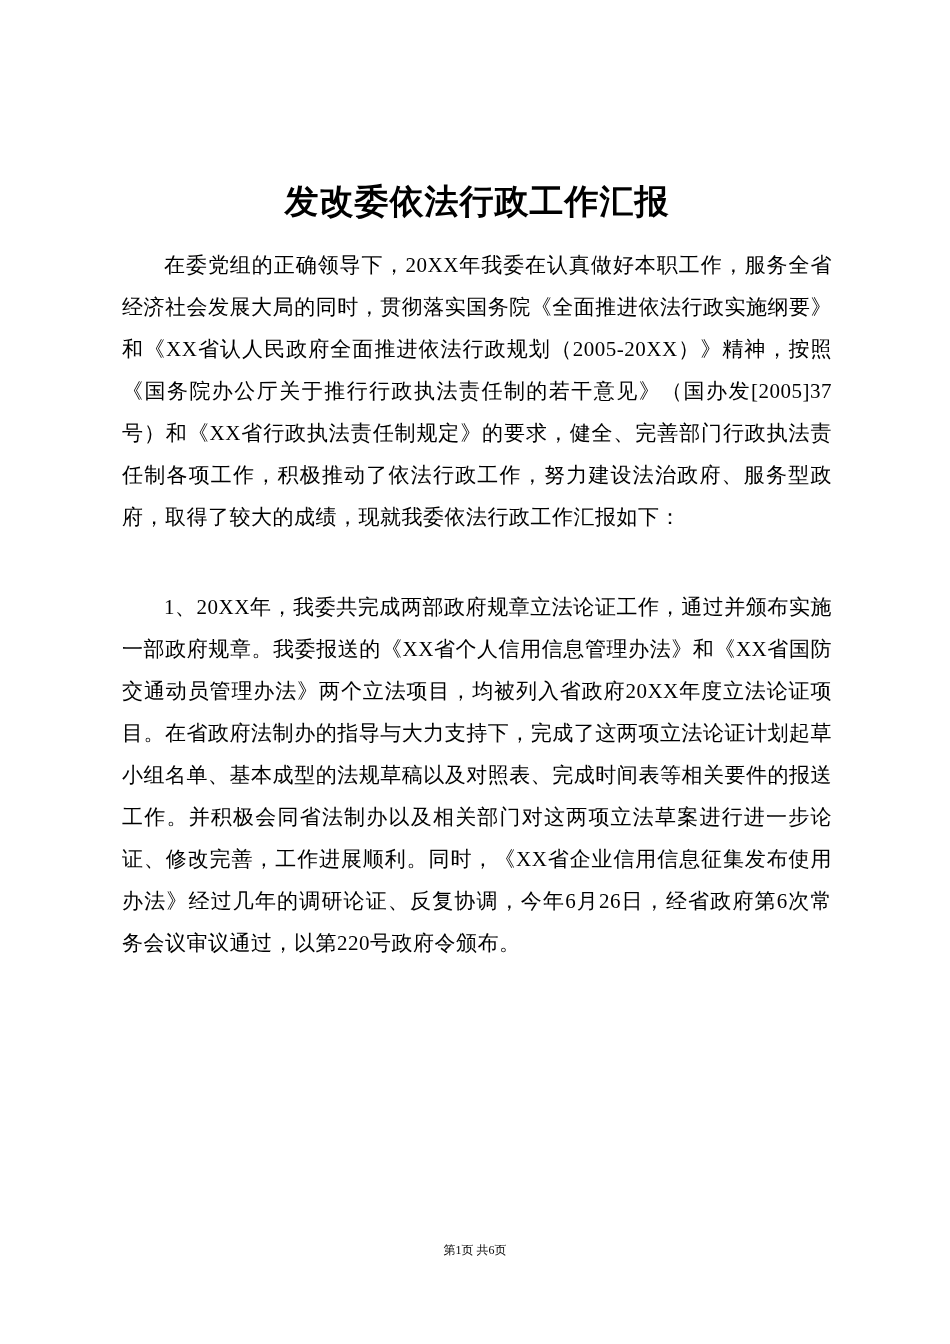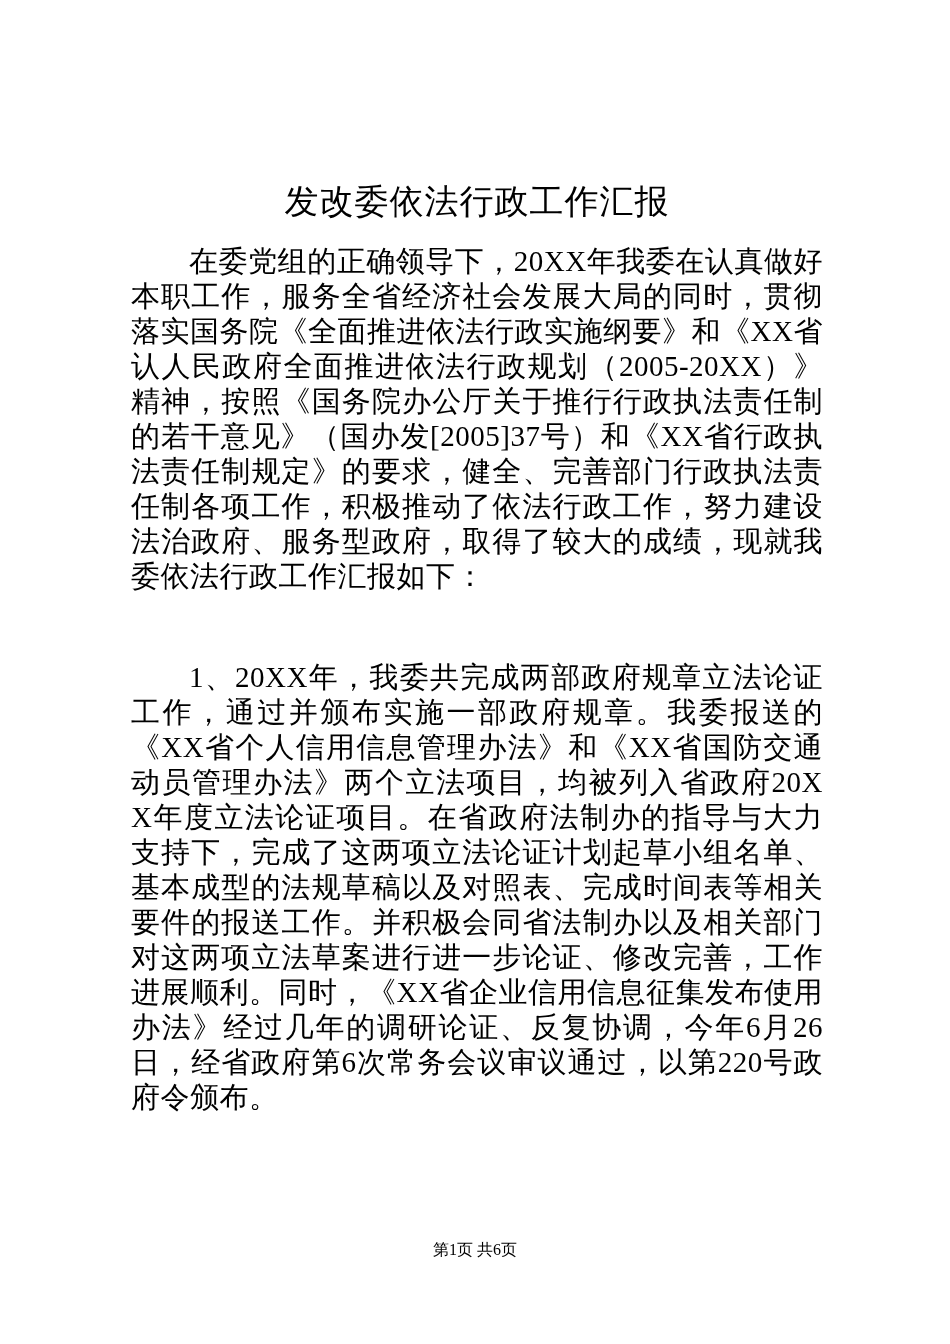--- a/index.html
+++ b/index.html
@@ -19,43 +19,43 @@
     .content {
       position: absolute;
       top: 180px;
       left: 114px;
       width: 726px;
     }
     .doc-title {
       margin: 0 0 20px 0;
       font-size: 34px;
       line-height: 44px;
-      font-weight: normal;
+      font-weight: bold;
       text-align: center;
       letter-spacing: 1px;
     }
     .para {
-      margin: 17px;
-      font-size: 29px;
-      line-height: 35px;
+      margin: 8px;
+      font-size: 21px;
+      line-height: 42px;
       letter-spacing: 0.5px;
       text-align: justify;
       text-indent: 2em;
       word-break: break-all;
     }
     .blank-line {
       height: 31.5px;
     }
     .footer {
       position: absolute;
       top: 1240px;
       left: 0;
       width: 100%;
       text-align: center;
-      font-size: 16px;
+      font-size: 12px;
       line-height: 20px;
       color: #000000;
       white-space: pre;
     }
   </style>
 </head>
 <body>
 
 <div class="page">
   <div class="content">

